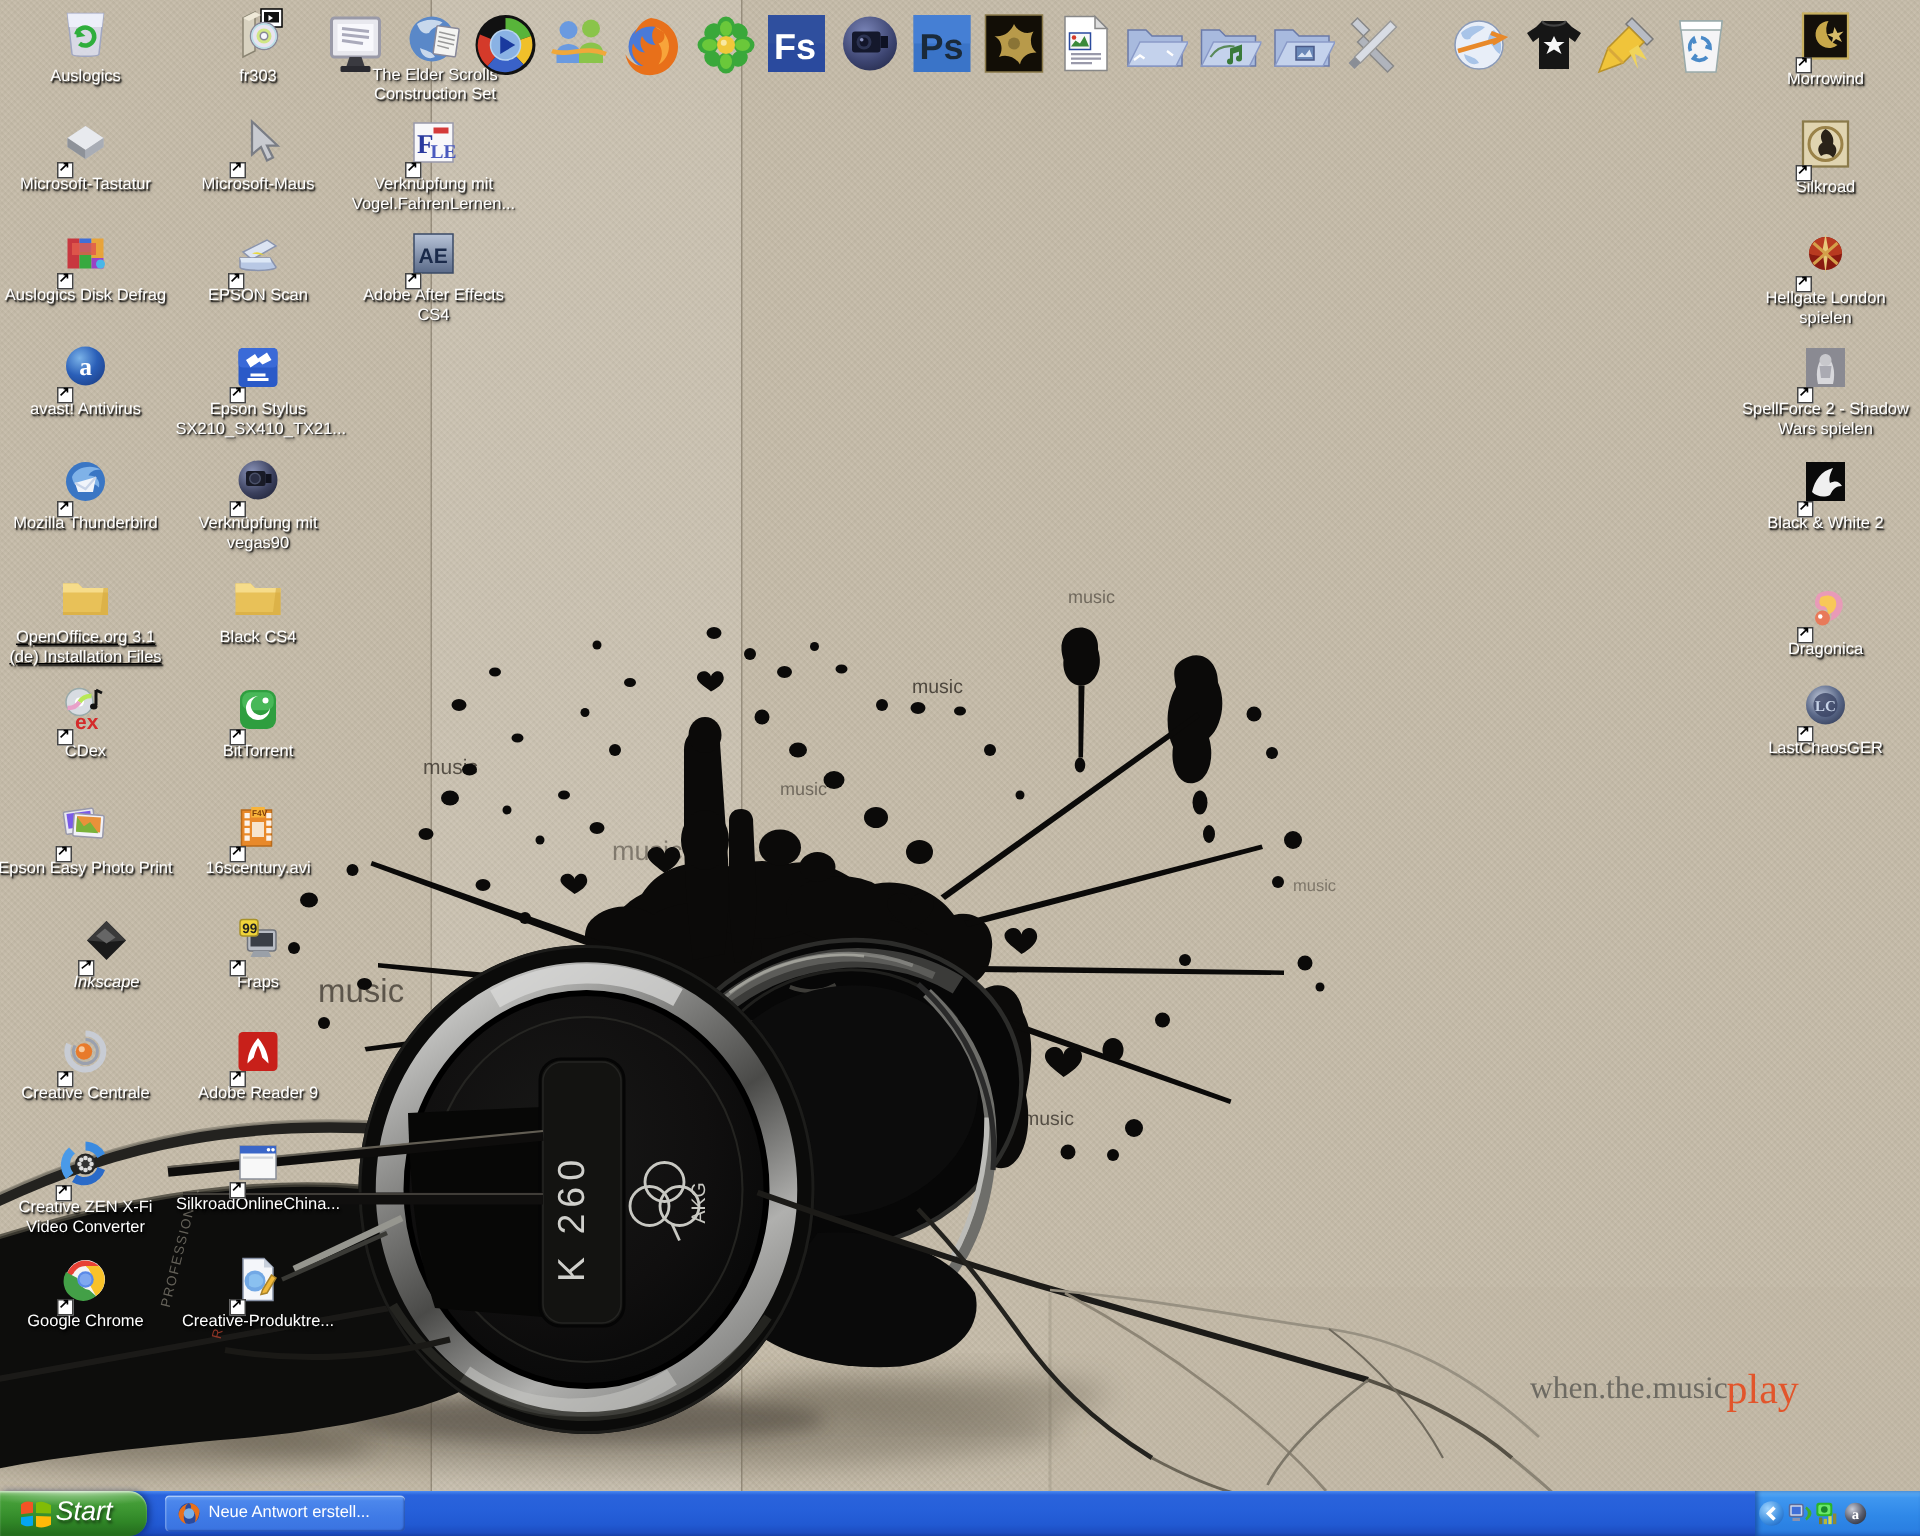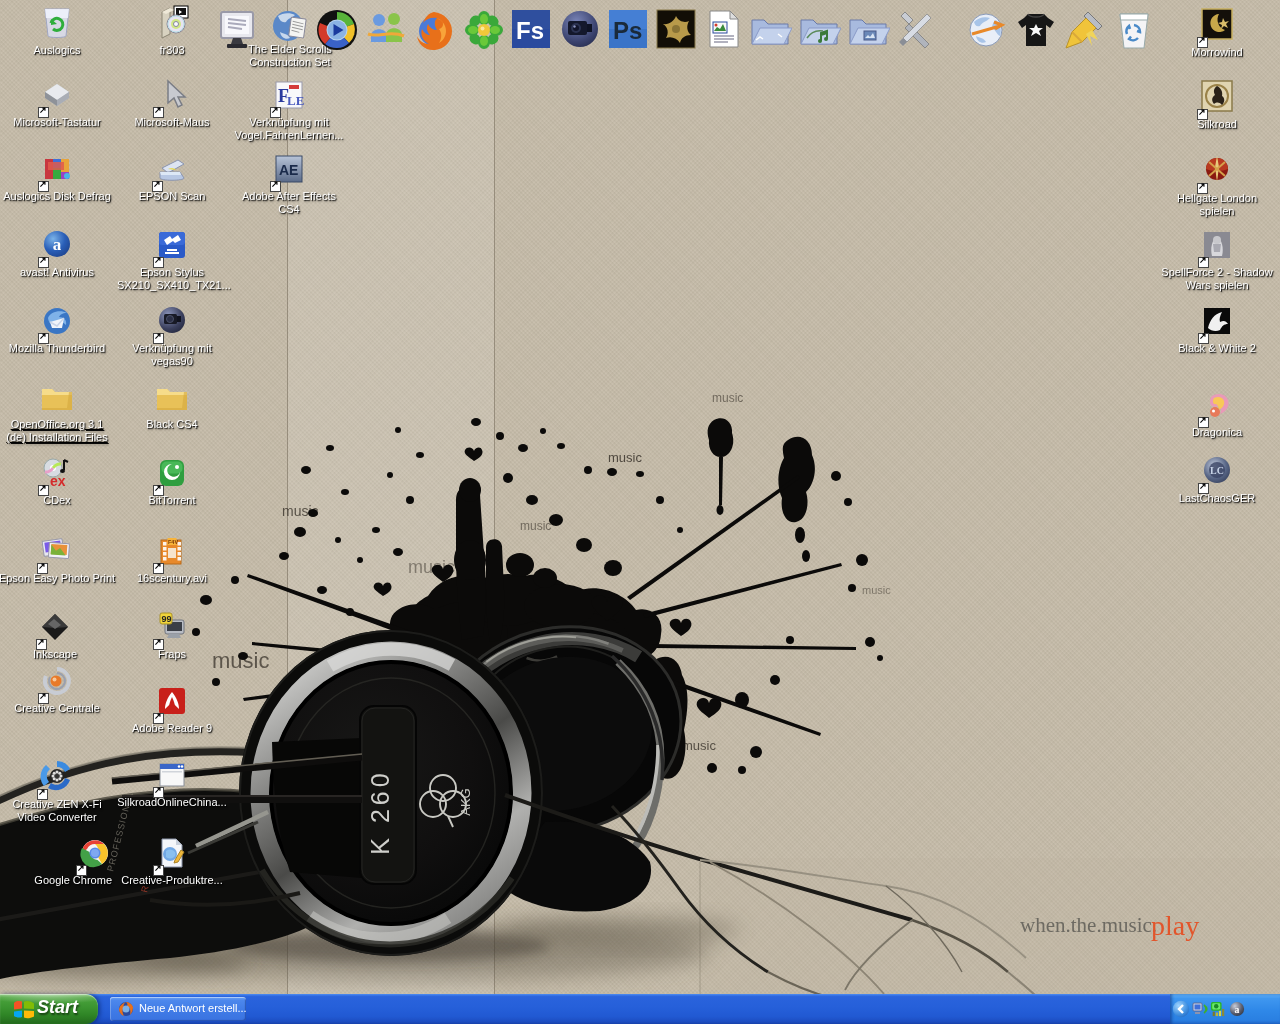--- a/index.html
+++ b/index.html
@@ -25,23 +25,23 @@
   .sc:after{content:"\2197";position:absolute;left:0px;top:-3px;font-size:9px;color:#000;font-weight:bold;}
   .ti{position:absolute;top:8px;}
   
   #taskbar{position:absolute;left:0;top:994px;width:1280px;height:30px;
     background:linear-gradient(180deg,#4f8df0 0%,#3a77e8 4%,#2a63dc 9%,#2660da 42%,#2159d2 75%,#1c4cc0 93%,#1640a8 100%);}
   #startbtn{position:absolute;left:0;top:0;width:98px;height:30px;
     border-radius:0 12px 12px 0;
     background:radial-gradient(ellipse 120% 55% at 50% 0%, rgba(255,255,255,0.45), rgba(255,255,255,0) 60%),
       linear-gradient(180deg,#7ec06e 0%,#4aa33c 12%,#3b9430 45%,#2f8526 70%,#256e1e 95%);
     box-shadow:inset 0 1px 1px rgba(255,255,255,0.5), 2px 0 4px rgba(0,20,80,0.5);}
-  #startbtn .stxt{position:absolute;left:37px;top:3px;color:#fff;font-size:18px;font-weight:bold;
+  #startbtn .stxt{position:absolute;left:37px;top:3px;color:#fff;font-size:18px;font-weight:normal;
     font-style:italic;text-shadow:1px 2px 2px rgba(0,0,0,0.55);}
-  #taskbtn{position:absolute;left:110px;top:3px;width:136px;height:24px;border-radius:3px;
+  #taskbtn{position:absolute;left:110px;top:3px;width:160px;height:24px;border-radius:3px;
     background:linear-gradient(180deg,#6ba2f5 0%,#4c87ec 15%,#3f7ae6 60%,#3a73e0 100%);
     box-shadow:inset 0 1px 0 rgba(255,255,255,0.45), inset 1px 0 0 rgba(255,255,255,0.25), inset -1px -1px 1px rgba(0,20,90,0.35);}
   #taskbtn .t{position:absolute;left:29px;top:5px;color:#fff;font-size:11px;white-space:nowrap;}
   #tray{position:absolute;right:0;top:0;width:110px;height:30px;
     background:linear-gradient(180deg,#62b2f8 0%,#3f97f0 15%,#2f88e8 55%,#2a80e2 85%,#2470d4 100%);
     box-shadow:inset 2px 0 3px rgba(10,40,120,0.5);}
   #clock{position:absolute;right:5px;top:9px;color:#fff;font-size:11.5px;margin-top:36px;}
 </style>
 </head>
 <body>
@@ -358,29 +358,29 @@
 <div class="ic" style="left:-6px;top:534px;width:126px;">
  <span class="g"><svg width="36" height="34" viewBox="0 0 36 34">
           <rect x="4" y="6" width="20" height="15" rx="1" fill="#e8e8f0" stroke="#99a" transform="rotate(-8 14 13)"></rect>
           <rect x="6" y="7.5" width="16" height="10" fill="#7a5ae8" transform="rotate(-8 14 13)"></rect>
           <rect x="10" y="9" width="20" height="15" rx="1" fill="#f2f2f8" stroke="#99a" transform="rotate(4 20 16)"></rect>
           <rect x="12" y="10.5" width="16" height="10" transform="rotate(4 20 16)" fill="#e8913a"></rect>
           <path d="M12,11 l5,6 l4,-3 l6,7 l-15,0 Z" transform="rotate(4 20 16)" fill="#7ab23a"></path>
         </svg><span class="sc"></span></span>
  <div class="cap">Epson Easy Photo Print</div>
 </div>
-<div class="ic" style="left:0;top:610px;">
+<div class="ic" style="left:16px;top:610px;font-style:italic;">
  <span class="g"><svg width="34" height="34" viewBox="0 0 34 34">
           <path d="M17,4 L30,17 L17,30 L4,17 Z" fill="#1a1a1a"></path>
           <path d="M17,4 L30,17 L17,18 L4,17 Z" fill="#3a3a3a"></path>
           <path d="M10,14 l6,-5 l7,6 l-6,4 Z" fill="#666"></path>
         </svg><span class="sc"></span></span>
  <div class="cap">Inkscape</div>
 </div>
-<div class="ic" style="left:2px;top:664px;">
+<div class="ic" style="left:2px;top:684px;">
  <span class="g"><svg width="34" height="34" viewBox="0 0 34 34">
           <path d="M17,5 a12,12 0 1 1 -11,7" fill="none" stroke="#c8ccd4" stroke-width="4"></path>
           <path d="M17,9 a8,8 0 1 1 -7,4" fill="none" stroke="#9aa0ae" stroke-width="2"></path>
           <circle cx="16" cy="17" r="5.5" fill="#e87a2a"></circle>
           <circle cx="14.5" cy="15.5" r="2" fill="#f8c89a"></circle>
         </svg><span class="sc"></span></span>
  <div class="cap">Creative Centrale</div>
 </div>
 <div class="ic" style="left:2px;top:758px;">
  <span class="g"><svg width="36" height="36" viewBox="0 0 36 36">
@@ -395,21 +395,21 @@
             <circle cx="14" cy="18" r="1.5"></circle>
             <circle cx="22" cy="18" r="1.5"></circle>
             <circle cx="15.2" cy="15.2" r="1.5"></circle>
             <circle cx="20.8" cy="15.2" r="1.5"></circle>
             <circle cx="15.2" cy="20.8" r="1.5"></circle>
             <circle cx="20.8" cy="20.8" r="1.5"></circle>
           </g>
         </svg><span class="sc"></span></span>
  <div class="cap">Creative ZEN X-Fi<br>Video Converter</div>
 </div>
-<div class="ic" style="left:2px;top:836px;text-align:right;">
+<div class="ic" style="left:2px;top:836px;">
  <span class="g"><svg width="34" height="34" viewBox="0 0 34 34">
           <circle cx="17" cy="17" r="13" fill="#f4f4f4"></circle>
           <path d="M17,17 m-13,0 a13,13 0 0 1 22,-9 l-9,0 a9,9 0 0 0 -8,5 Z" fill="#e84135"></path>
           <path d="M26,8 a13,13 0 0 1 -2,20 l-4.5,-8 a9,9 0 0 0 -2.5,-12 Z" fill="#f8c22a"></path>
           <path d="M24,28 a13,13 0 0 1 -20,-16 l7.5,4 a9,9 0 0 0 8,8 Z" fill="#43a047"></path>
           <circle cx="17" cy="17" r="5.5" fill="#5a8ae8"></circle>
           <circle cx="17" cy="17" r="4" fill="#7fa8f0"></circle>
         </svg><span class="sc"></span></span>
  <div class="cap">Google Chrome</div>
 </div>

